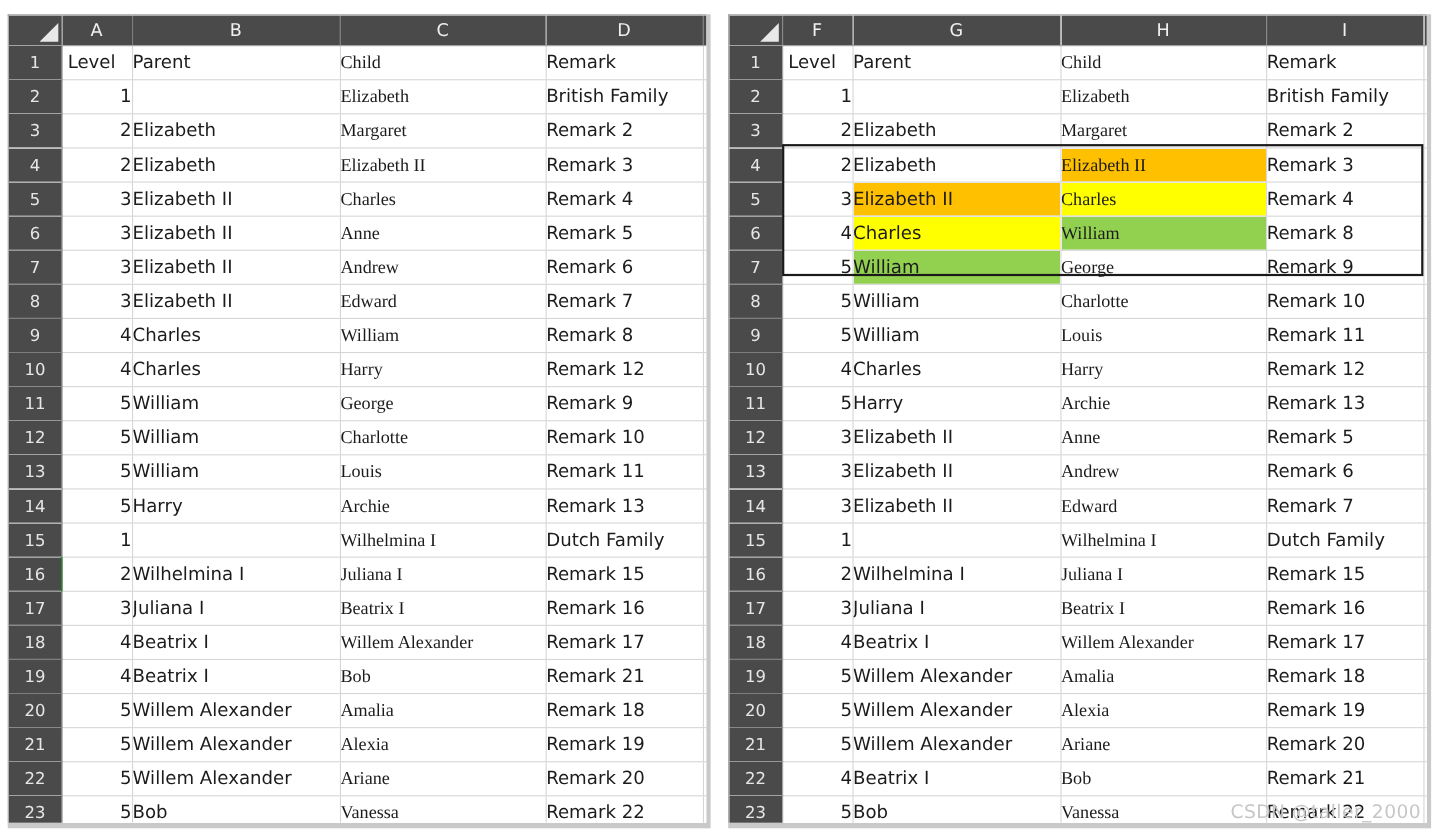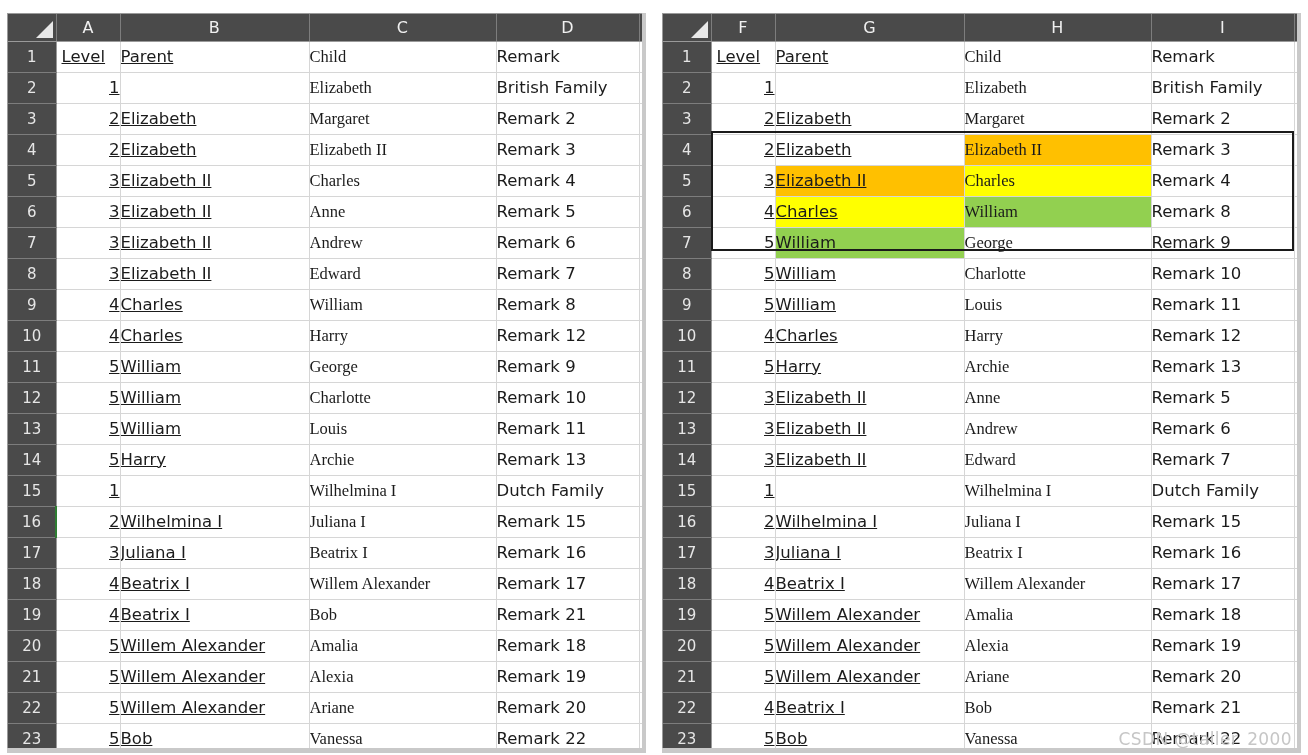--- a/index.html
+++ b/index.html
@@ -116,22 +116,22 @@
     background: #ffffff;
     color: #1b1b1b;
     vertical-align: middle;
     border-right: 1px solid #d6d6d6;
     border-bottom: 1px solid #d6d6d6;
     padding: 0 4px 0 5px;
     font-size: 16.5px;
     line-height: 30px;
   }
 
-  td.c-level   { width: 64px; text-align: right; padding-right: 4px; text-decoration: underline; }
-  td.c-parent  { width: 189px; text-decoration: underline; }
+  td.c-level   { width: 64px; text-align: right; padding-right: 4px; }
+  td.c-parent  { width: 189px; }
   td.c-child   { width: 187px; font-family: Liberation Serif, serif; }
   td.c-remark  { width: 143px; }
   th.h-level   { width: 64px; }
   th.h-parent  { width: 189px; }
   th.h-child   { width: 187px; }
   th.h-remark  { width: 143px; }
   th.h-pad, td.c-pad { width: 5px; border-right: none; }
 
   td.cell.hl-orange { background: #ffc000; }
   td.cell.hl-yellow { background: #ffff00; }

